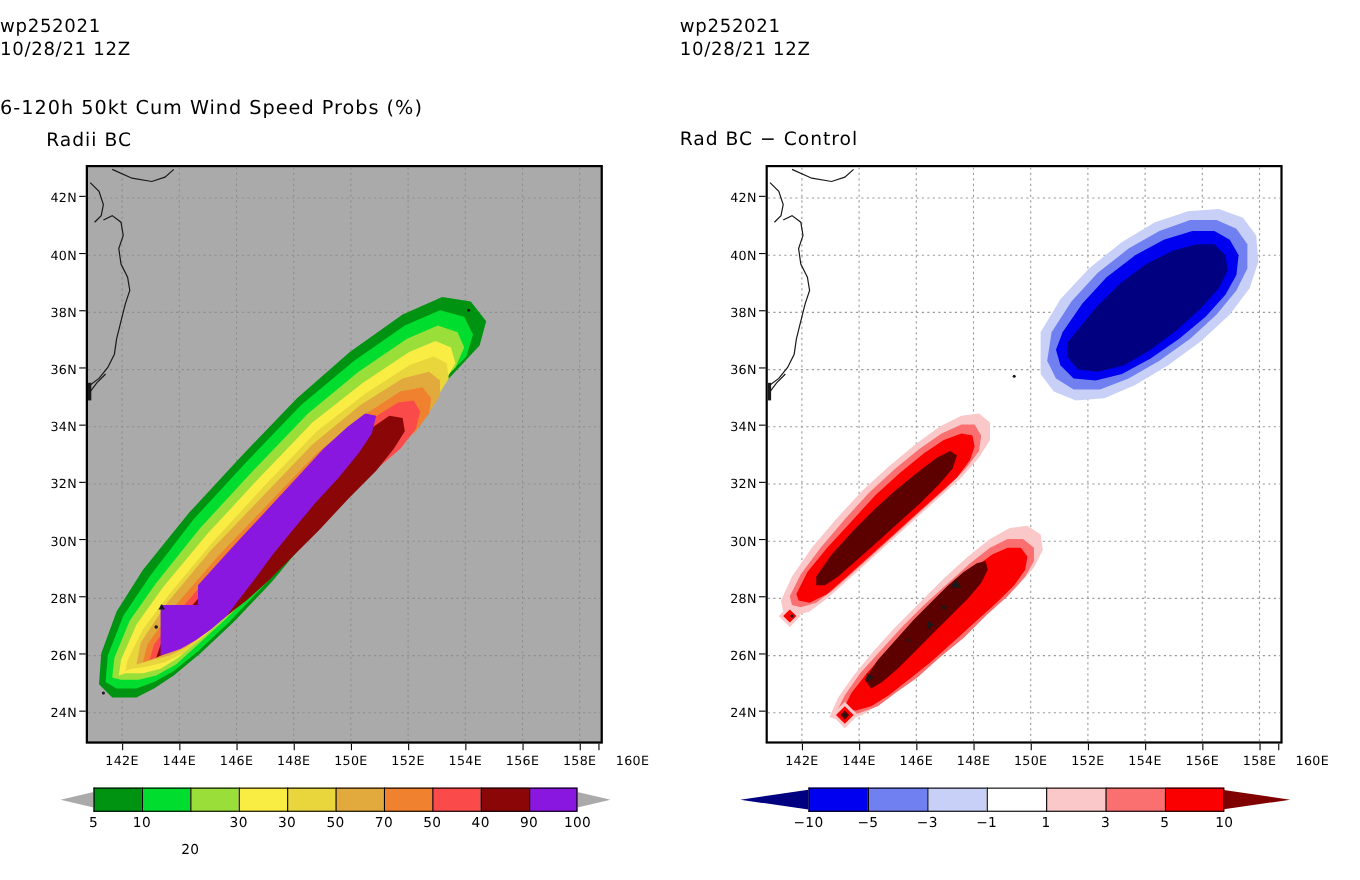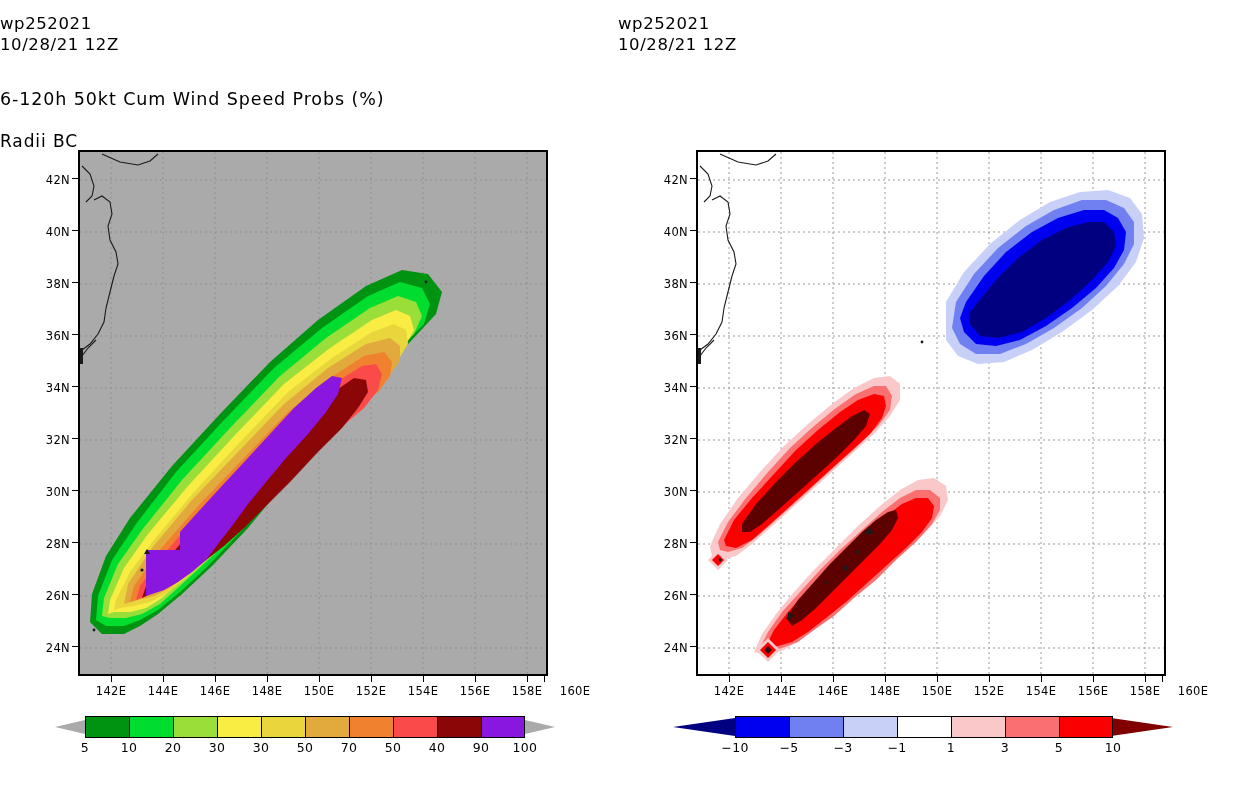--- a/index.html
+++ b/index.html
@@ -41,21 +41,21 @@
 
     <div class="titles" style="top:14px;">
       <div class="t-storm">wp252021</div>
     </div>
     <div class="titles" style="top:35px;">
       <div class="t-date">10/28/21 12Z</div>
     </div>
     <div class="titles" style="top:89px;">
       <div class="t-main">6-120h 50kt Cum Wind Speed Probs (%)</div>
     </div>
-    <div class="titles" style="top:131px;">
+    <div class="titles" style="top:118px;padding-left:42px;">
       <div class="t-sub">Radii BC</div>
     </div>
 
     <div class="plotwrap" style="left:78px;top:150px;width:470px;height:526px;">
       <div class="frame gray" style="width:470px;height:526px;">
 
         <svg width="466" height="522" viewBox="0 0 466 522">
 
           <g stroke="#8f8f8f" stroke-width="1" stroke-dasharray="2,3">
             <line x1="31" y1="0" x2="31" y2="522"></line>
@@ -192,39 +192,42 @@
       <div class="cbar-band" style="left:162px;width:44px;background:#f9ed44;"></div>
       <div class="cbar-band" style="left:206px;width:44px;background:#e8d63c;"></div>
       <div class="cbar-band" style="left:250px;width:44px;background:#e2a93c;"></div>
       <div class="cbar-band" style="left:294px;width:44px;background:#f0812f;"></div>
       <div class="cbar-band" style="left:338px;width:44px;background:#fa4a4a;"></div>
       <div class="cbar-band" style="left:382px;width:44px;background:#8b0707;"></div>
       <div class="cbar-band last" style="left:426px;width:44px;background:#8a17e0;"></div>
 
       <div class="cbar-lab" style="left:30px;">5</div>
       <div class="cbar-lab" style="left:74px;">10</div>
-      <div class="cbar-lab" style="left:118px;">20</div>
+      <div class="cbar-lab" style="left:118px;margin-top:24px;">20</div>
       <div class="cbar-lab" style="left:162px;">30</div>
       <div class="cbar-lab" style="left:206px;">30</div>
       <div class="cbar-lab" style="left:250px;">50</div>
       <div class="cbar-lab" style="left:294px;">70</div>
       <div class="cbar-lab" style="left:338px;">50</div>
       <div class="cbar-lab" style="left:382px;">40</div>
       <div class="cbar-lab" style="left:426px;">90</div>
       <div class="cbar-lab" style="left:470px;">100</div>
     </div>
   </div>
 
   <div class="panel panel-right">
 
     <div class="titles" style="top:14px;">
       <div class="t-storm">wp252021</div>
     </div>
     <div class="titles" style="top:35px;">
       <div class="t-date">10/28/21 12Z</div>
+    </div>
+    <div class="titles" style="top:117px;">
+      <div class="t-sub">Rad BC − Control</div>
     </div>
 
     <div class="plotwrap" style="left:78px;top:150px;width:470px;height:526px;">
       <div class="frame white" style="width:470px;height:526px;">
 
         <svg width="466" height="522" viewBox="0 0 466 522">
           <g stroke="#9a9a9a" stroke-width="1" stroke-dasharray="2,3">
             <line x1="31" y1="0" x2="31" y2="522"></line>
             <line x1="83" y1="0" x2="83" y2="522"></line>
             <line x1="135" y1="0" x2="135" y2="522"></line>

